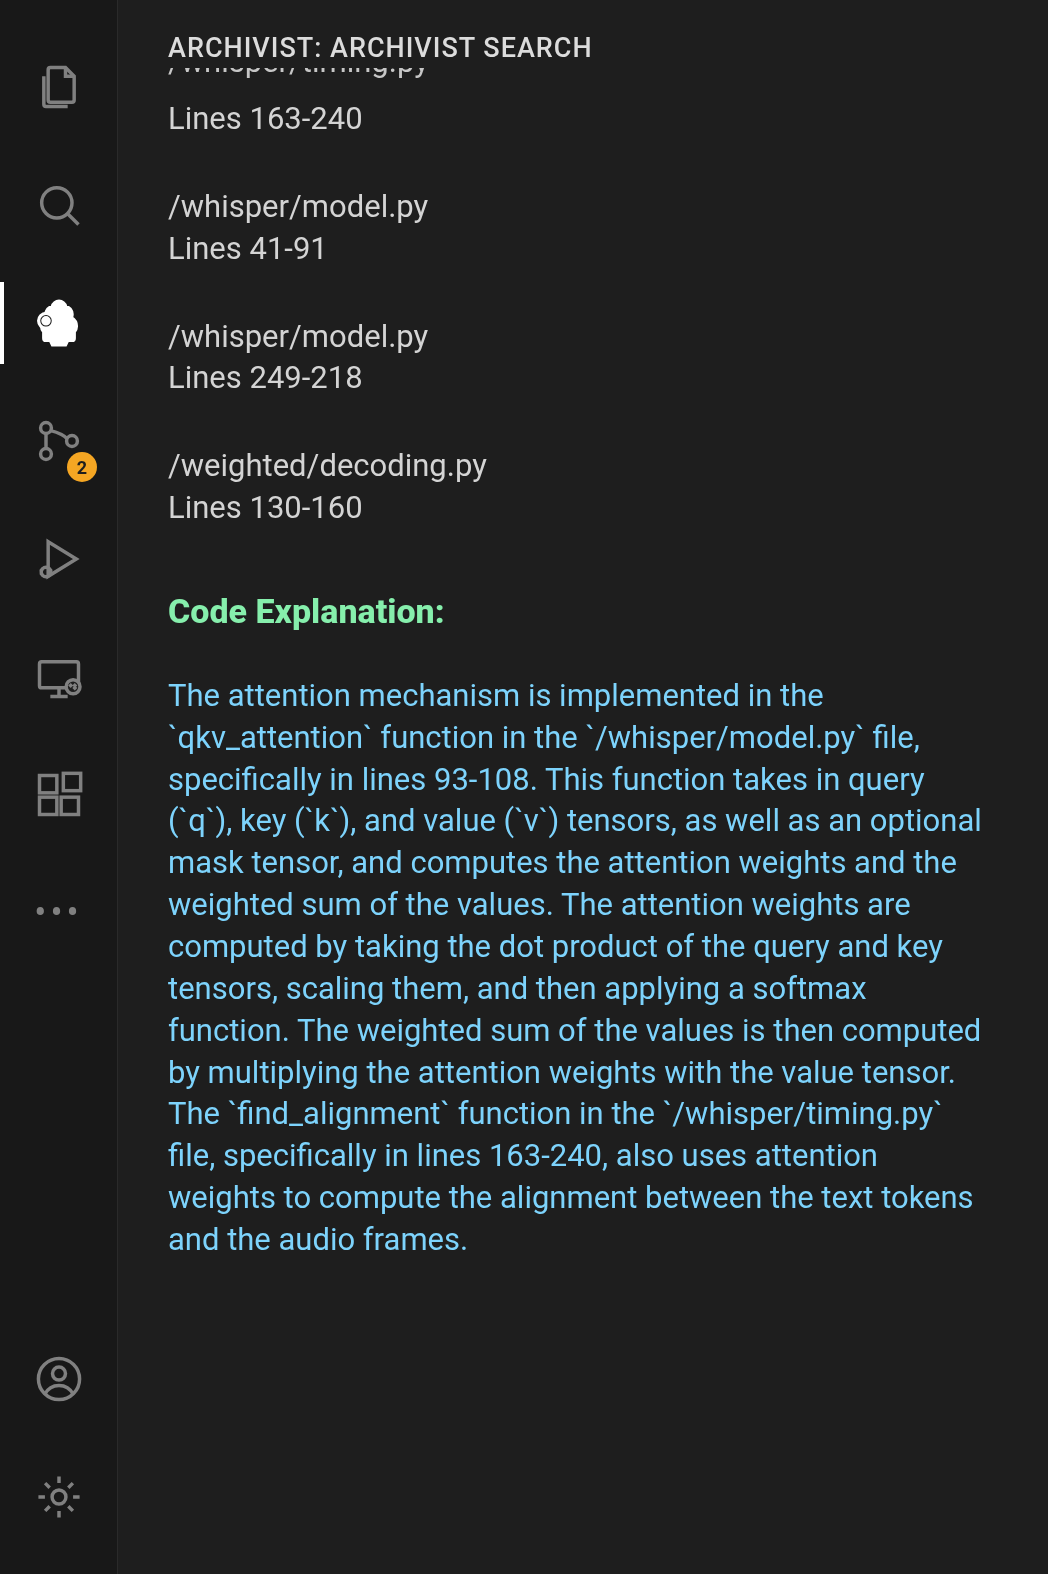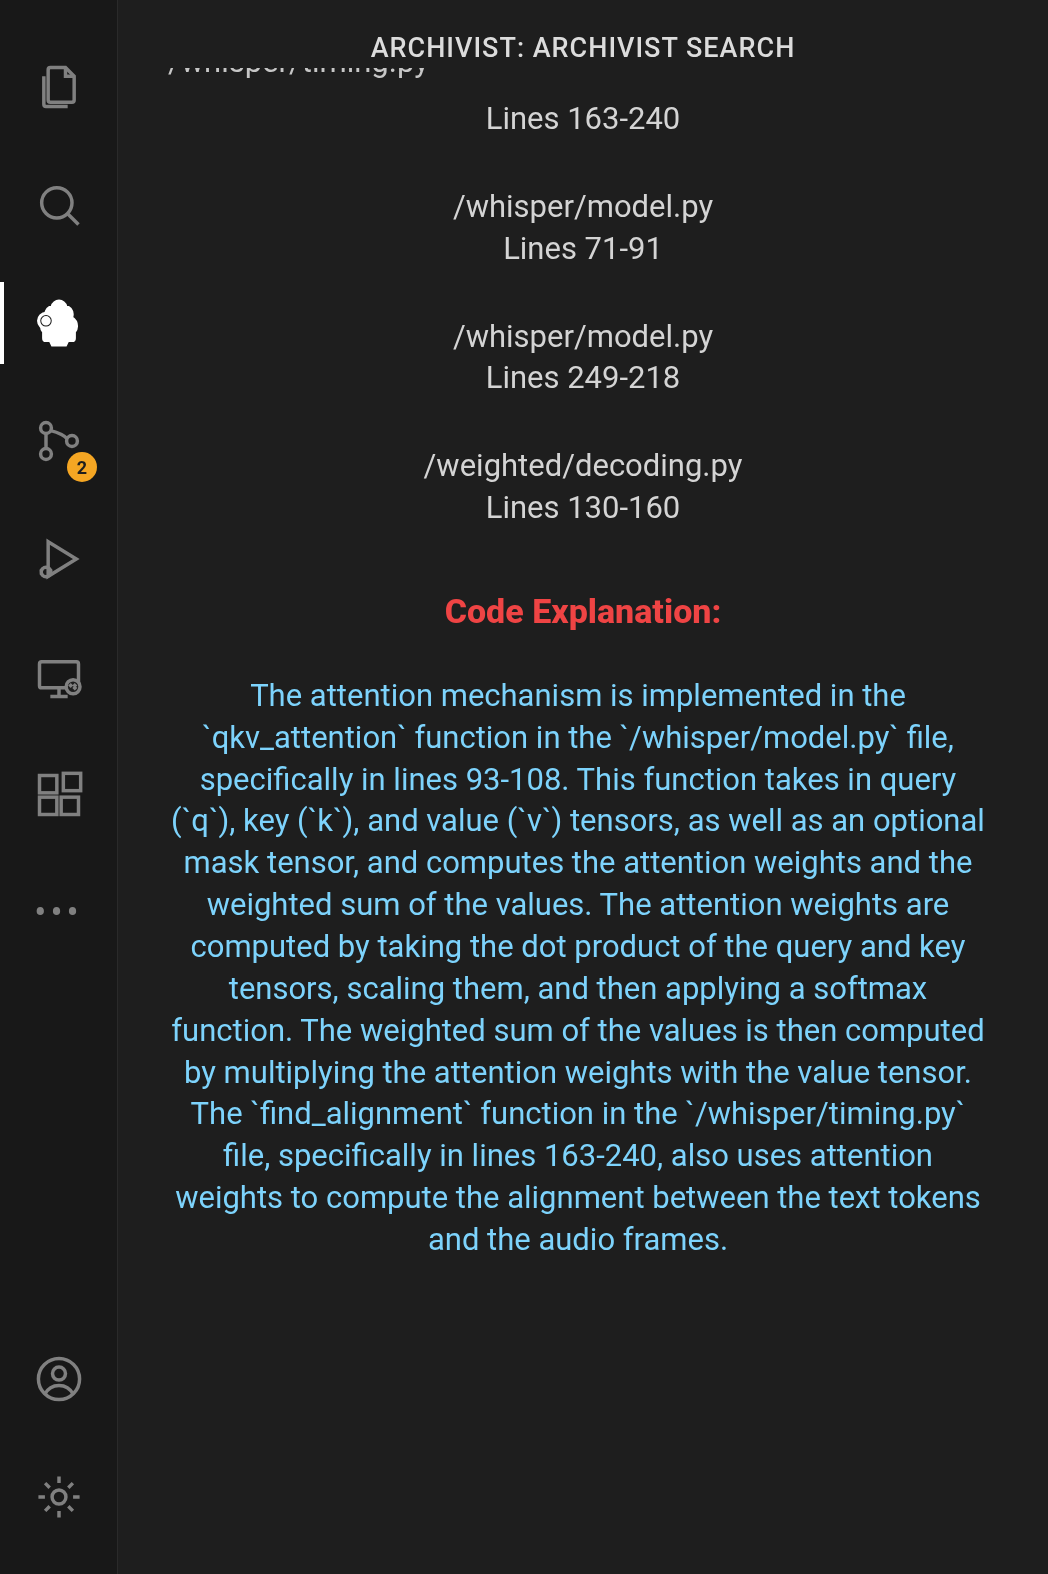--- a/index.html
+++ b/index.html
@@ -82,21 +82,20 @@
     justify-content:center;
     width:100%;
     cursor:pointer;
   }
   .panel {
     flex: 1;
     background: #1e1e1e;
     padding: 32px 50px 0 50px;
     overflow: hidden;
     position: relative;
-    text-align: center;
   }
   .panel-title {
     font-size: 27px;
     letter-spacing: 1px;
     color: #dcdcdc;
     font-weight: 500;
     margin-bottom: 6px;
   }
   .cutoff {
     font-size: 31px;
@@ -116,21 +115,21 @@
     margin-bottom: 46px;
     font-size: 31px;
     line-height: 1.35;
     color: #d4d4d4;
   }
   .result .path { display:block; }
   .result .lines { display:block; }
   .section-heading {
     font-size: 34px;
     font-weight: 800;
-    color: #ef4444;
+    color: #86efac;
     margin-top: 62px;
     margin-bottom: 44px;
   }
   .explanation {
     font-size: 31px;
     line-height: 1.35;
     color: #7dd3fc;
     max-width: 820px;
   }
 </style>
@@ -225,21 +224,21 @@
 
   <div class="cutoff">
     <span class="cutoff-inner">/whisper/timing.py</span>
   </div>
   <div class="result">
     <span class="lines">Lines 163-240</span>
   </div>
 
   <div class="result">
     <span class="path">/whisper/model.py</span>
-    <span class="lines">Lines 71-91</span>
+    <span class="lines">Lines 41-91</span>
   </div>
 
   <div class="result">
     <span class="path">/whisper/model.py</span>
     <span class="lines">Lines 249-218</span>
   </div>
 
   <div class="result">
     <span class="path">/weighted/decoding.py</span>
     <span class="lines">Lines 130-160</span>

